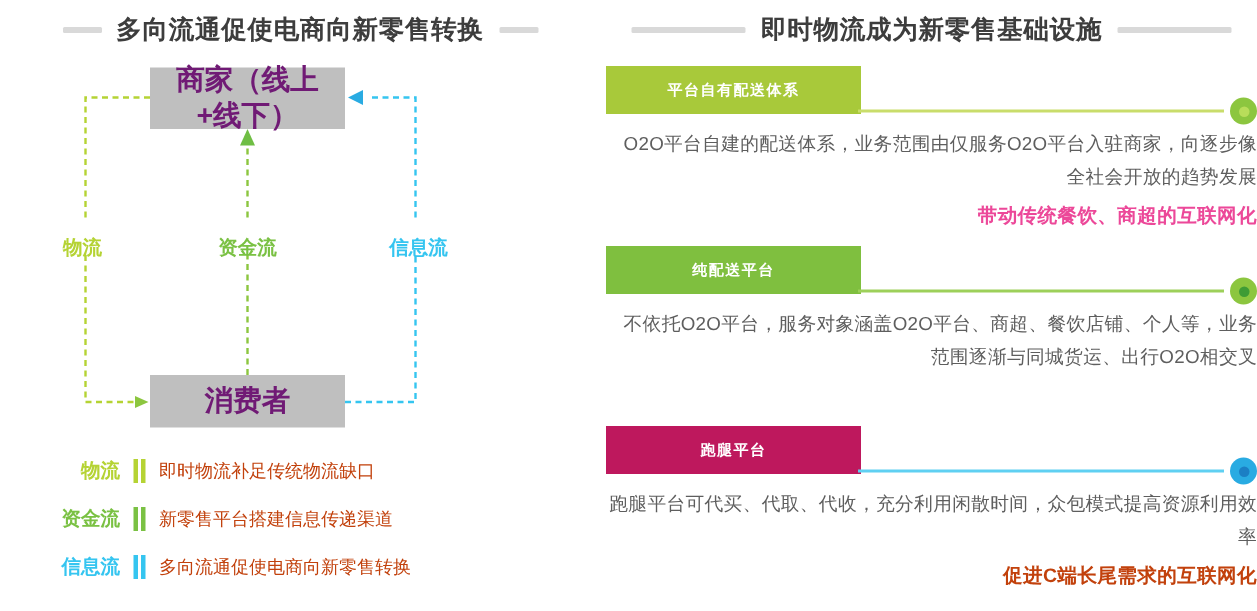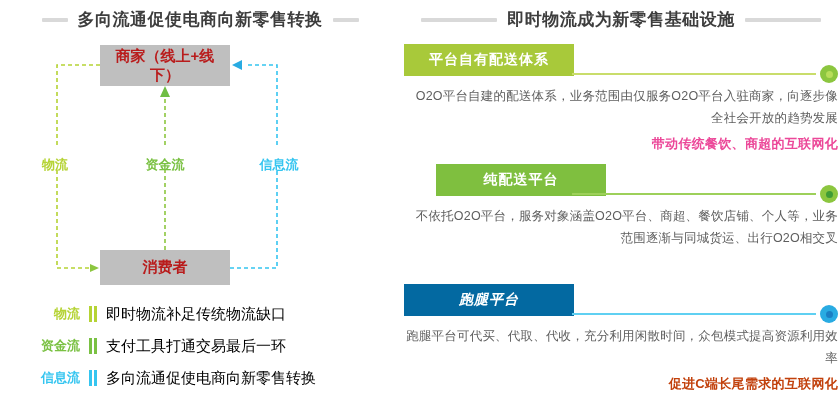--- a/index.html
+++ b/index.html
@@ -30,22 +30,22 @@
   .dash-short { width: 26px; }
   .dash-long  { width: 76px; }
 
   #left-title-row  { left: 0px;   top: 8px;  width: 400px; }
   #right-title-row { left: 404px; top: 8px;  width: 434px; }
 
   
   .node-box {
     position: absolute;
     background: #bfbfbf;
-    color: #b91c1c;
-    font-size: 15px;
+    color: #701a75;
+    font-size: 19px;
     font-weight: bold;
     display: flex;
     align-items: center;
     justify-content: center;
     text-align: center;
     line-height: 1.25;
     padding: 0 8px;
   }
   #merchant-node { left: 100px; top: 45px;  width: 130px; height: 41px; }
   #consumer-node { left: 100px; top: 250px; width: 130px; height: 35px; }
@@ -72,37 +72,37 @@
   }
   .legend-key {
     width: 62px;
     text-align: right;
     font-size: 13px;
     font-weight: bold;
     white-space: nowrap;
   }
   .legend-bars { width: 26px; display: flex; justify-content: center; gap: 2px; }
   .legend-bars i { display: block; width: 3px; height: 16px; }
-  .legend-desc { font-size: 15px; color: #000000; white-space: nowrap; }
+  .legend-desc { font-size: 12px; color: #c2410c; white-space: nowrap; }
 
   
   .card { position: absolute; left: 404px; width: 434px; }
   #card-0 { top: 44px; }
   #card-1 { top: 164px; }
   #card-2 { top: 284px; }
 
   .card-head { position: relative; height: 34px; }
   .card-head-bar {
     position: absolute; left: 0; top: 0;
     width: 170px; height: 32px;
     display: flex; align-items: center; justify-content: center;
   }
   .card-head-bar span {
     color: #ffffff;
-    font-size: 14px;
+    font-size: 10px;
     font-weight: bold;
     letter-spacing: 1px;
   }
   .card-rule {
     position: absolute;
     left: 168px; top: 29px;
     right: 22px; height: 2px;
   }
   .card-dot {
     position: absolute;
@@ -183,21 +183,21 @@
       </div>
       <div class="legend-desc">即时物流补足传统物流缺口</div>
     </div>
 
     <div class="legend-row">
       <div class="legend-key" style="color: rgb(122, 193, 67);">资金流</div>
       <div class="legend-bars">
         <i style="background: rgb(122, 193, 67);"></i>
           <i style="background: rgb(122, 193, 67);"></i>
       </div>
-      <div class="legend-desc">支付工具打通交易最后一环</div>
+      <div class="legend-desc">新零售平台搭建信息传递渠道</div>
     </div>
 
     <div class="legend-row">
       <div class="legend-key" style="color: rgb(53, 197, 240);">信息流</div>
       <div class="legend-bars">
         <i style="background: rgb(53, 197, 240);"></i>
           <i style="background: rgb(53, 197, 240);"></i>
       </div>
       <div class="legend-desc">多向流通促使电商向新零售转换</div>
     </div>
@@ -215,36 +215,36 @@
       </div>
     </div>
     <div class="card-body">
       <p>O2O平台自建的配送体系，业务范围由仅服务O2O平台入驻商家，向逐步像全社会开放的趋势发展</p>
       <div class="card-concl" style="color: #ec4899;">带动传统餐饮、商超的互联网化</div>
     </div>
   </div>
 
   <div class="card" id="card-1">
     <div class="card-head">
-      <div class="card-head-bar" style="background: rgb(127, 191, 63); margin-left: 32px;">
+      <div class="card-head-bar" style="background: rgb(127, 191, 63);">
         <span>纯配送平台</span>
       </div>
       <div class="card-rule" style="background: rgb(157, 208, 90);"></div>
       <div class="card-dot" style="background: rgb(140, 198, 63);">
         <i style="background: rgb(63, 156, 53);"></i>
       </div>
     </div>
     <div class="card-body">
       <p>不依托O2O平台，服务对象涵盖O2O平台、商超、餐饮店铺、个人等，业务范围逐渐与同城货运、出行O2O相交叉</p>
     </div>
   </div>
 
   <div class="card" id="card-2">
     <div class="card-head">
-      <div class="card-head-bar" style="background: #0369a1; font-style: italic;">
+      <div class="card-head-bar" style="background: #be185d;">
         <span>跑腿平台</span>
       </div>
       <div class="card-rule" style="background: rgb(95, 208, 242);"></div>
       <div class="card-dot" style="background: rgb(41, 171, 226);">
         <i style="background: rgb(27, 127, 196);"></i>
       </div>
     </div>
     <div class="card-body">
       <p>跑腿平台可代买、代取、代收，充分利用闲散时间，众包模式提高资源利用效率</p>
       <div class="card-concl" style="color: #c2410c;">促进C端长尾需求的互联网化</div>

